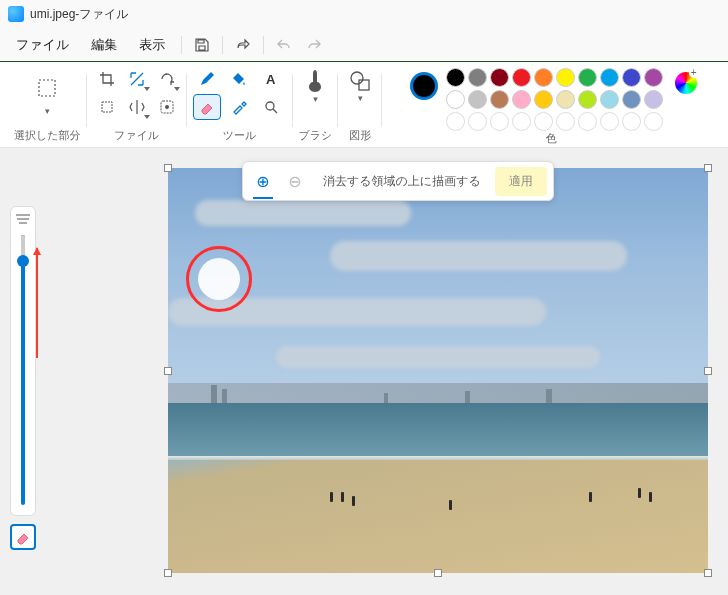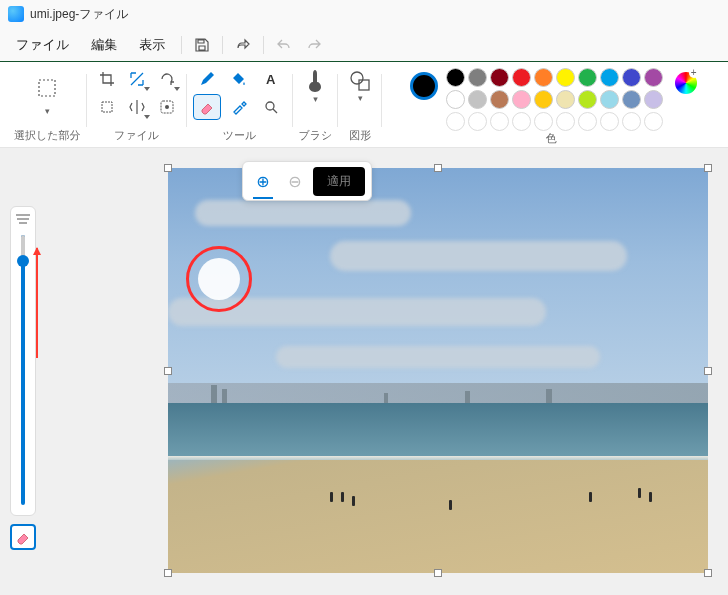--- a/index.html
+++ b/index.html
@@ -54,21 +54,21 @@
 .bldg { position: absolute; bottom: 0; background: #7a8a94; }
 .person { position: absolute; width: 3px; height: 10px; background: #2a2a2a; border-radius: 1px; }
 .eraser-preview { position: absolute; width: 42px; height: 42px; background: rgba(255,255,255,0.92); border-radius: 50%; }
 .red-circle { position: absolute; width: 66px; height: 66px; border: 3px solid #ff2d2d; border-radius: 50%; }
 .floating-bar { position: absolute; left: 242px; top: 13px; height: 40px; background: #fff; border: 1px solid #ddd; border-radius: 6px; box-shadow: 0 2px 6px rgba(0,0,0,0.12); display: flex; align-items: center; padding: 0 6px; gap: 4px; z-index: 10; }
 .fb-btn { width: 28px; height: 28px; display: flex; align-items: center; justify-content: center; border-radius: 4px; cursor: pointer; font-size: 16px; color: #444; position: relative; }
 .fb-btn.active { color: #0078d4; }
 .fb-btn.active::after { content: ''; position: absolute; bottom: -4px; left: 4px; right: 4px; height: 2px; background: #0078d4; }
 .fb-btn.disabled { color: #bbb; cursor: default; }
 .fb-hint { font-size: 12px; color: #555; padding: 0 10px; }
-.fb-apply { background: #000000; color: #888; font-size: 12px; padding: 6px 14px; border-radius: 4px; cursor: default; }
+.fb-apply { background: #fef9c3; color: #888; font-size: 12px; padding: 6px 14px; border-radius: 4px; cursor: default; }
 svg { display: block; }
 </style>
 </head>
 <body>
 
 <div class="titlebar">
   <div class="app-icon"></div>
   <span>umi.jpeg</span>
   <span> - </span>
   <span>ファイル</span>
@@ -251,20 +251,21 @@
     </div>
     <div class="ribbon-label">色</div>
   </div>
 </div>
 
 <div class="canvas-area">
 
   <div class="floating-bar">
     <div class="fb-btn active">⊕</div>
     <div class="fb-btn disabled">⊖</div>
+    <div class="fb-hint">消去する領域の上に描画する</div>
     <div class="fb-apply">適用</div>
   </div>
 
   <div class="side-slider">
     <div class="slider-preview">
       <svg width="16" height="12" viewBox="0 0 16 12">
           <path d="M1 2h14M2 6h12M4 10h8" stroke="#555" stroke-width="1.2"></path>
         </svg>
     </div>
     <div class="slider-track">

